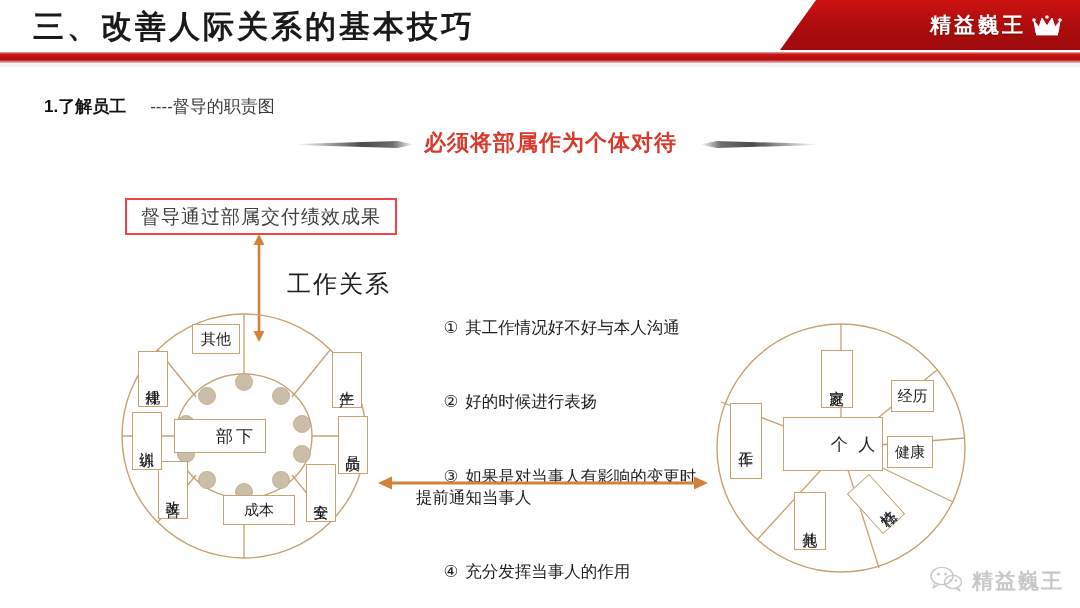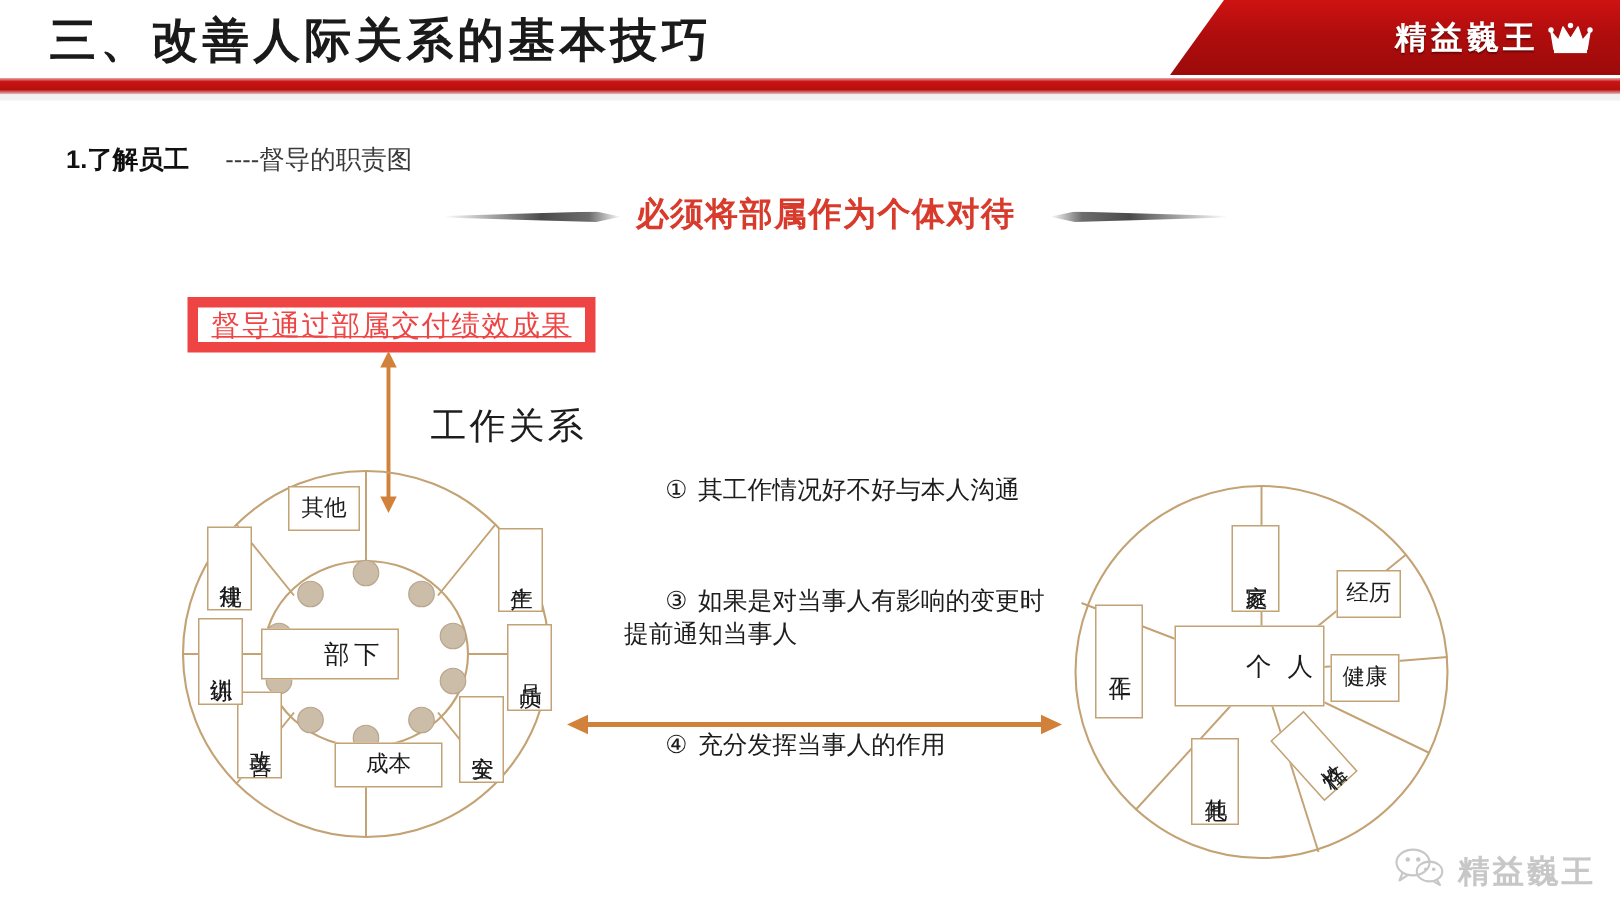--- a/index.html
+++ b/index.html
@@ -114,31 +114,30 @@
   .deco-line.right {
     left: 700px;
     width: 118px;
     background: linear-gradient(270deg, rgba(90,90,90,0) 0%, #4a4a4a 55%, #6d6d6d 82%, rgba(120,120,120,0) 100%);
     clip-path: polygon(100% 42%, 14% 0, 0 50%, 14% 100%, 100% 58%);
   }
 
   
   .callout {
     position: absolute;
-    border: 7px solid #ef4444;
-    background: #ffffff;
-    color: #ef4444;
+    border: 2px solid #ef4444;
+    background: #ffffff;
+    color: #404040;
     font-size: 19px;
     letter-spacing: 1px;
     display: flex;
     align-items: center;
     justify-content: center;
     box-sizing: border-box;
     white-space: nowrap;
-    text-decoration: underline;
   }
   .callout-left  { left: 125px; top: 198px; width: 272px; height: 37px; }
   .callout-right { left: 733px; top: 194px; width: 238px; height: 35px; }
 
   
   .v-arrow {
     position: absolute;
     left: 251px;
     top: 234px;
     width: 16px;
@@ -276,20 +275,23 @@
       <line x1="8" y1="9" x2="8" y2="99" stroke="#d2813a" stroke-width="2.6"></line>
       <path d="M8 0 L13.5 11 L2.5 11 Z" fill="#d2813a"></path>
       <path d="M8 108 L13.5 97 L2.5 97 Z" fill="#d2813a"></path>
     </svg>
   </div>
   <div class="work-rel-label" data-name="work-relation-label">工作关系</div>
 
   <div class="list" data-name="notes-list">
     <div class="list-item" data-name="list-item">
       <span class="num" data-name="list-item-number">①</span><span data-name="list-item-text">其工作情况好不好与本人沟通</span>
+    </div>
+    <div class="list-item" data-name="list-item">
+      <span class="num" data-name="list-item-number">②</span><span data-name="list-item-text">好的时候进行表扬</span>
     </div>
     <div class="list-item" data-name="list-item">
       <span class="num" data-name="list-item-number">③</span><span data-name="list-item-text">如果是对当事人有影响的变更时提前通知当事人</span>
     </div>
     <div class="list-item" data-name="list-item">
       <span class="num" data-name="list-item-number">④</span><span data-name="list-item-text">充分发挥当事人的作用</span>
     </div>
   </div>
 
   <div class="wheel wheel-left" data-name="subordinate-wheel-diagram">

